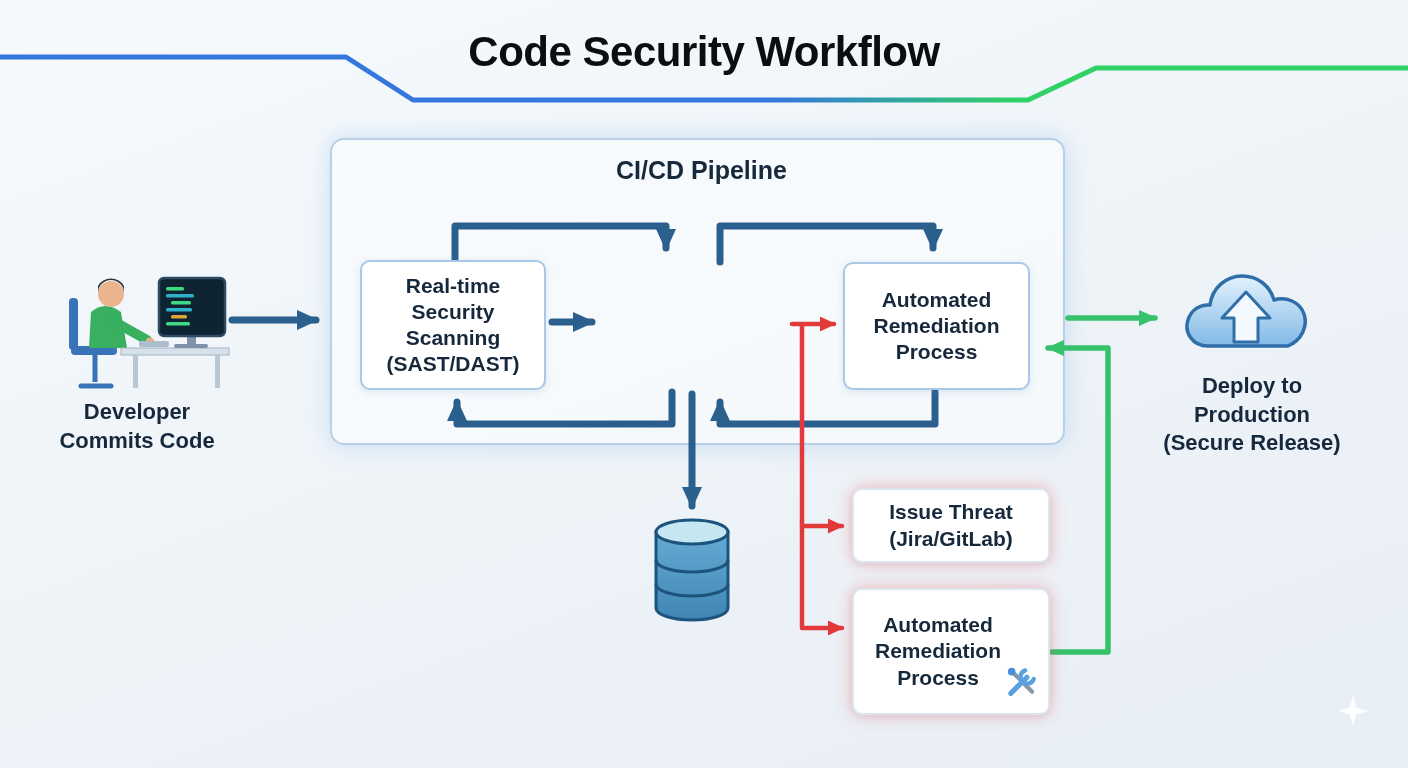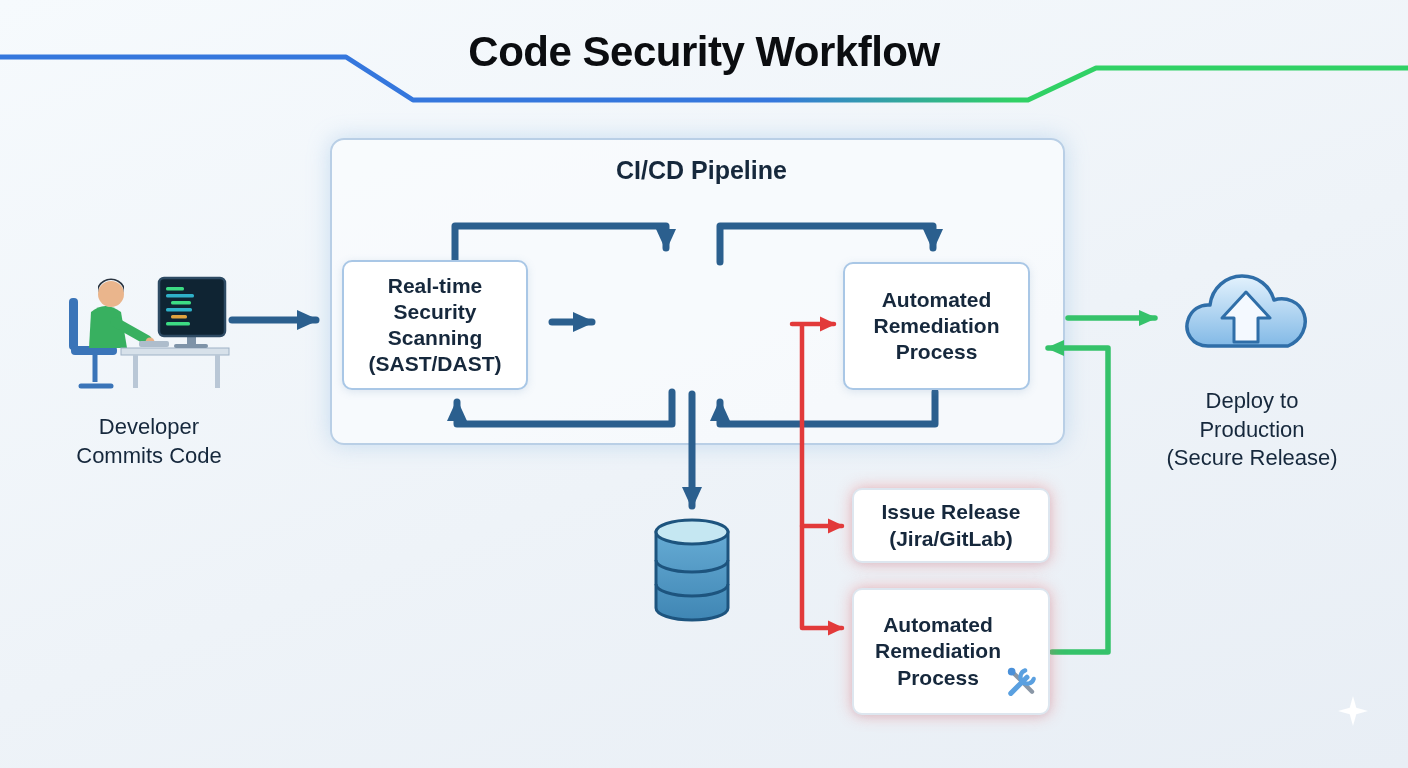--- a/index.html
+++ b/index.html
@@ -43,22 +43,22 @@
   }
   .node{
     position:absolute;z-index:3;background:#fff;border:2px solid var(--box-border);
     border-radius:10px;display:flex;align-items:center;justify-content:center;
     text-align:center;font-weight:700;font-size:21px;line-height:1.24;
     color:var(--label-text);white-space:pre-line;
     box-shadow:0 2px 8px rgba(100,140,180,.18);
   }
   .node.red-glow{border-color:#dde6ef;box-shadow:0 0 16px rgba(242,105,105,.45),0 2px 6px rgba(100,140,180,.12);}
   .lbl{
-    position:absolute;z-index:3;font-weight:400;font-size:22px;line-height:1.3;
-    color:var(--label-text);text-align:center;white-space:pre-line;margin-top:15px;
+    position:absolute;z-index:3;font-weight:700;font-size:22px;line-height:1.3;
+    color:var(--label-text);text-align:center;white-space:pre-line;
   }
   .lbl.left{text-align:left;}
   .tools-icon{position:absolute;right:10px;bottom:12px;width:34px;height:34px;}
   .sparkle{
     position:absolute;left:1338px;top:696px;width:30px;height:30px;z-index:3;
     background:rgba(255,255,255,.95);
     clip-path:polygon(50% 0,61% 39%,100% 50%,61% 61%,50% 100%,39% 61%,0 50%,39% 39%);
     filter:drop-shadow(0 0 6px rgba(255,255,255,.9));
   }
 </style>
@@ -148,42 +148,42 @@
       <rect x="104" y="22" width="66" height="58" rx="5" fill="#0f2433" stroke="#2d4a63" stroke-width="2.5"></rect>
       <rect x="111" y="31" width="18" height="3.5" rx="1.5" fill="#3ddc84"></rect>
       <rect x="111" y="38" width="28" height="3.5" rx="1.5" fill="#2fb1c9"></rect>
       <rect x="116" y="45" width="20" height="3.5" rx="1.5" fill="#3ddc84"></rect>
       <rect x="111" y="52" width="26" height="3.5" rx="1.5" fill="#2fb1c9"></rect>
       <rect x="116" y="59" width="16" height="3.5" rx="1.5" fill="#e0a23f"></rect>
       <rect x="111" y="66" width="24" height="3.5" rx="1.5" fill="#3ddc84"></rect>
     </g>
   </svg>
 
-  <div class="node" style="left:342px;top:260px;width:186px;height:130px;">Real-time
+  <div class="node" style="left:360px;top:260px;width:186px;height:130px;">Real-time
 Security
 Scanning
 (SAST/DAST)</div>
   <div class="node" style="left:843px;top:262px;width:187px;height:128px;">Automated
 Remediation
 Process</div>
 
-  <div class="node red-glow" style="left:852px;top:488px;width:198px;height:75px;">Issue Release
+  <div class="node red-glow" style="left:852px;top:488px;width:198px;height:75px;">Issue Threat
 (Jira/GitLab)</div>
   <div class="node red-glow" style="left:852px;top:588px;width:198px;height:127px;padding-right:26px;">
     <span>Automated
 Remediation
 Process</span>
     <svg class="tools-icon" viewBox="0 0 40 40">
       <line x1="11" y1="7" x2="33" y2="29" stroke="#8a97a6" stroke-width="5" stroke-linecap="round"></line>
       <circle cx="9" cy="5.5" r="4.5" fill="#4a90d9"></circle>
       <path d="M25 4 A8 8 0 1 0 35 14" fill="none" stroke="#5aa0e0" stroke-width="5" stroke-linecap="round"></path>
       <line x1="27" y1="12" x2="8" y2="31" stroke="#5aa0e0" stroke-width="6" stroke-linecap="round"></line>
     </svg>
   </div>
 
-  <div class="lbl" style="left:40px;top:398px;width:218px;">Developer
+  <div class="lbl" style="left:28px;top:398px;width:218px;">Developer
 Commits Code</div>
   <div class="lbl" style="left:1152px;top:372px;width:200px;">Deploy to
 Production
 (Secure Release)</div>
 
   <div class="sparkle"></div>
 </div>
 
 </body></html>

